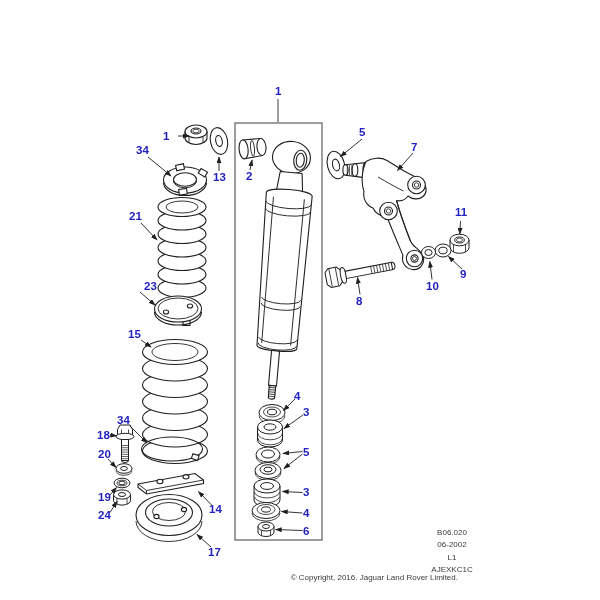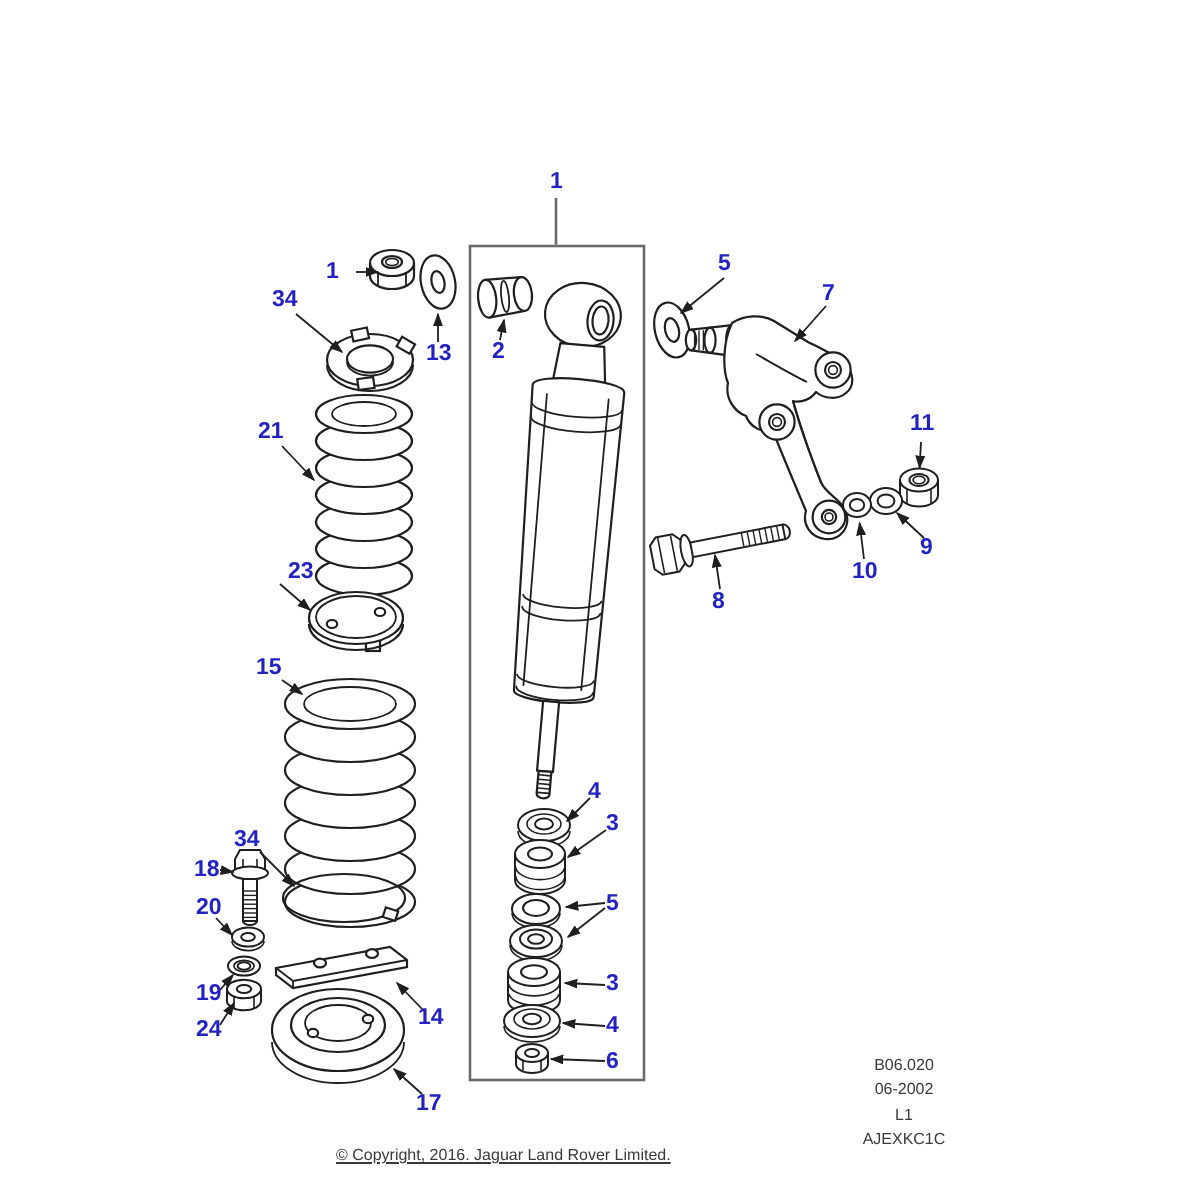--- a/index.html
+++ b/index.html
@@ -2,22 +2,22 @@
 <html><head>
 <meta charset="utf-8">
 <style>
   html,body{margin:0;padding:0;background:#fff;}
   body{width:600px;height:600px;font-family:"Liberation Sans",sans-serif;}
   .stage{position:relative;width:600px;height:600px;background:#fff;overflow:hidden;}
   .stage svg{position:absolute;left:0;top:0;}
   .co{position:absolute;color:#2222c2;font-weight:bold;font-size:11.5px;line-height:1;white-space:nowrap;}
   .titleblock{position:absolute;left:407px;top:527px;width:90px;text-align:center;
               font-size:8px;color:#3a3a3a;line-height:12.3px;}
-  .copyright{position:absolute;left:168px;top:573px;width:290px;text-align:left;
-             font-size:8px;color:#3a3a3a;text-decoration:underline;}
+  .copyright{position:absolute;left:168px;top:573px;width:290px;text-align:right;
+             font-size:8px;color:#3a3a3a;}
 </style>
 </head>
 <body>
 
 <div class="stage">
 
 <svg width="600" height="600" viewBox="0 0 600 600">
   <defs>
     <marker id="arr" markerWidth="7" markerHeight="5" refX="6.2" refY="2.5" orient="auto" markerUnits="userSpaceOnUse">
       <path d="M0,0 L7,2.5 L0,5 Z" fill="#1f1f1f"></path>

